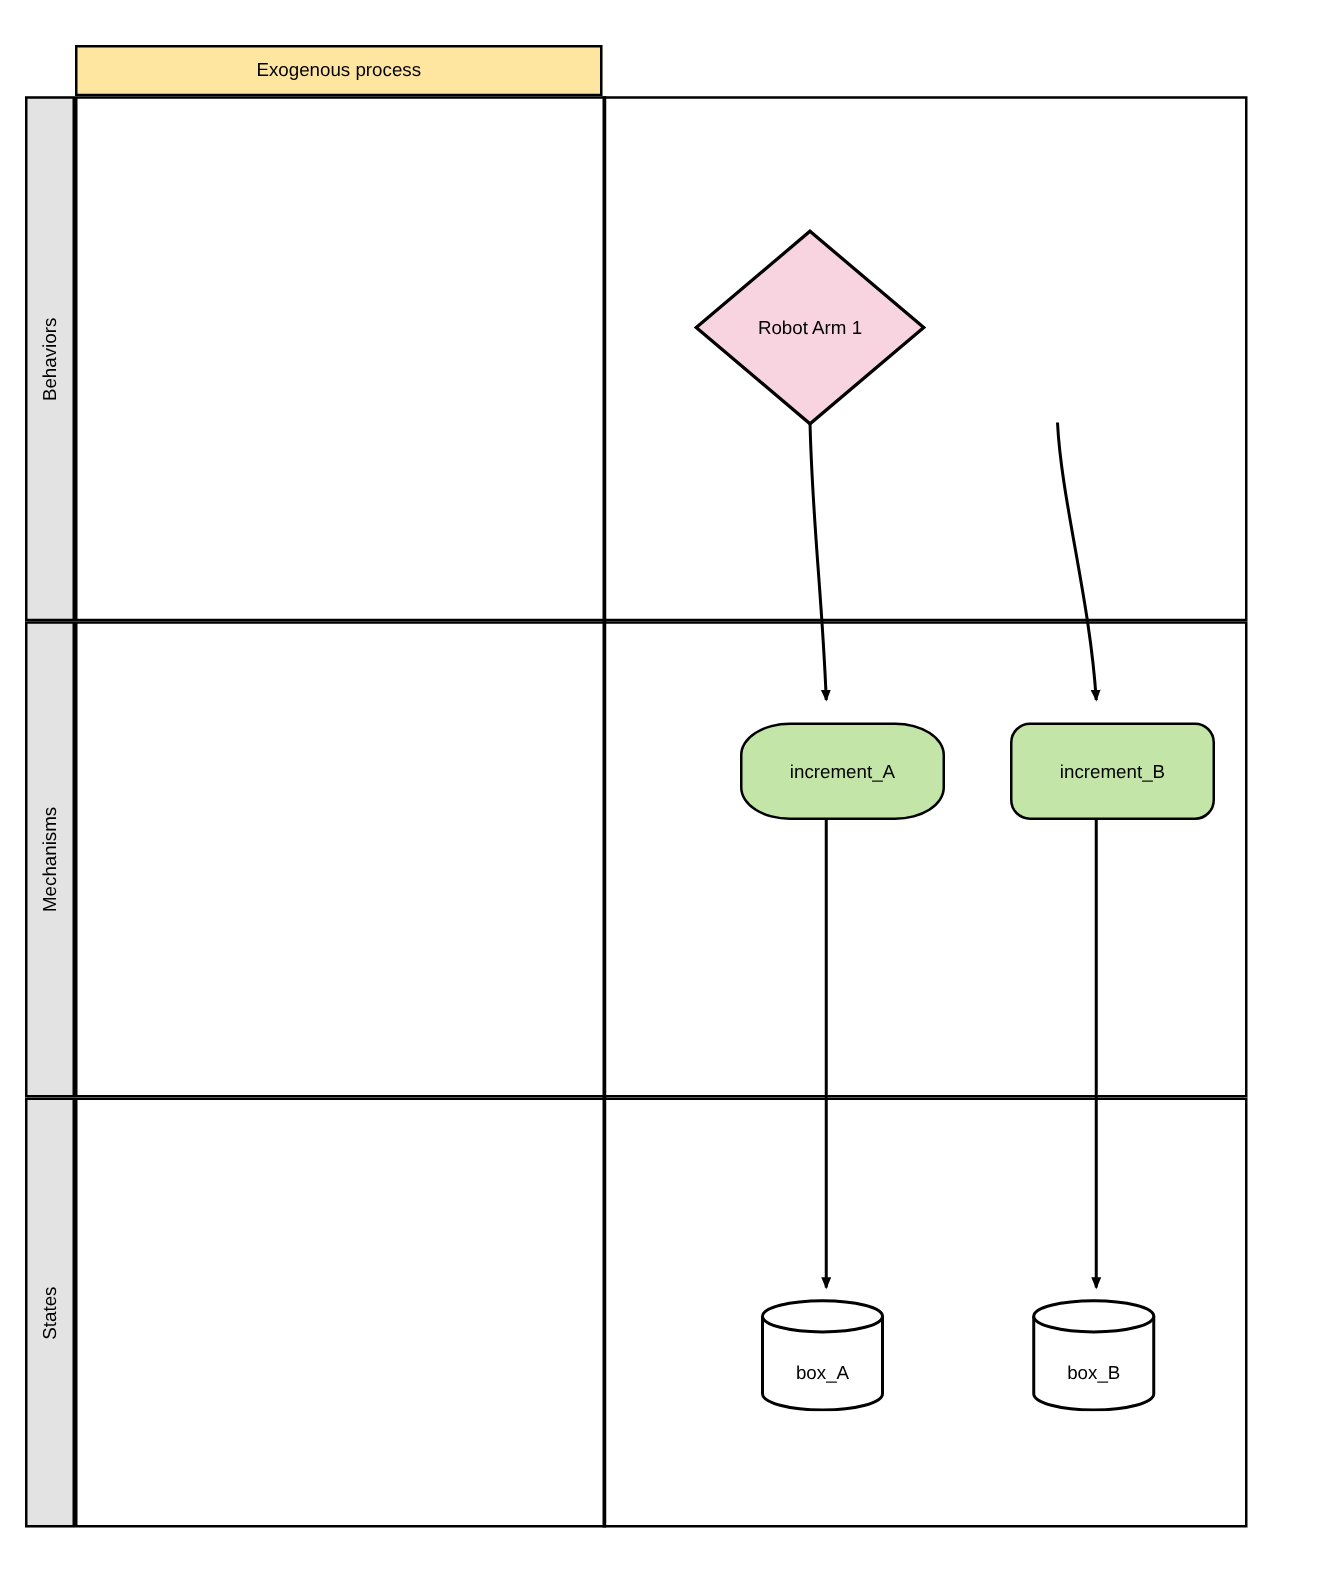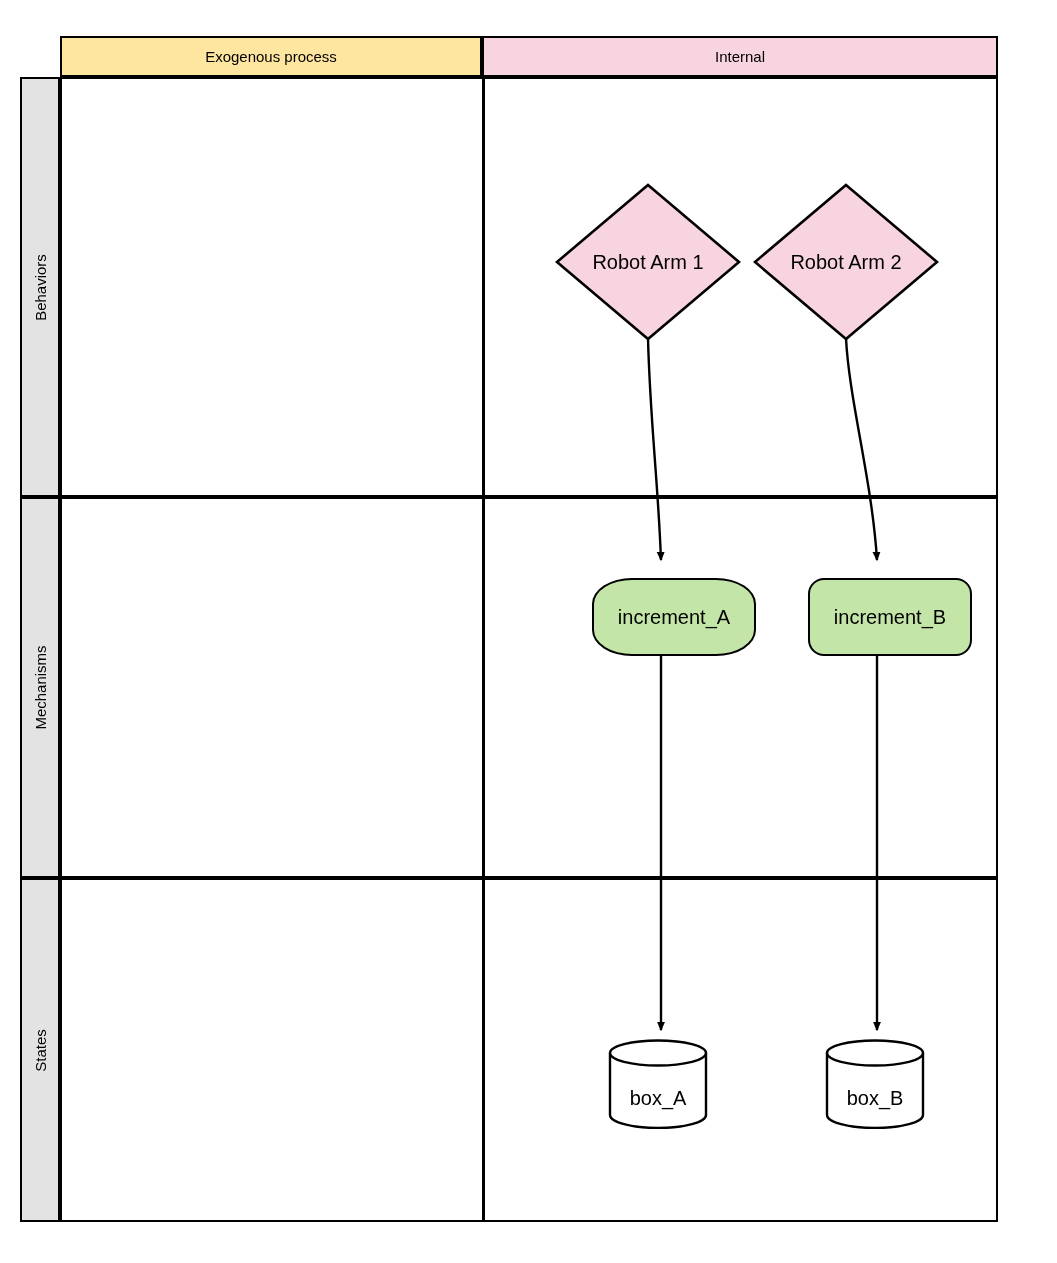--- a/index.html
+++ b/index.html
@@ -107,21 +107,21 @@
   }
   .node-label {
     position: absolute;
     left: 0;
     top: 0;
     width: 100%;
     height: 100%;
     display: flex;
     align-items: center;
     justify-content: center;
-    font-size: 20px;
+    font-size: 15px;
     color: #000000;
     white-space: nowrap;
     pointer-events: none;
   }
 
   .diamond { width: 186px; height: 158px; }
   .diamond svg { display: block; }
 
   .process {
     width: 164px;
@@ -149,23 +149,20 @@
 <body>
 
 <div id="canvas">
 
   <div class="lane-grid">
 
     <div class="col-header exogenous">
       <span>Exogenous process</span>
     </div>
 
-    <div class="col-header internal">
-      <span>Internal</span>
-    </div>
 
     <div class="row-body behaviors"></div>
     <div class="row-body mechanisms"></div>
     <div class="row-body states"></div>
 
     <div class="col-divider"></div>
 
     <div class="row-label behaviors">
       <span>Behaviors</span>
     </div>
@@ -193,26 +190,20 @@
     <path d="M877,655 L877,1030" fill="none" stroke="#000000" stroke-width="2.4" marker-end="url(#arrowhead)"></path>
   </svg>
 
   <div class="node diamond" style="left:555px; top:183px;">
     <svg width="186" height="158" viewBox="0 0 186 158" xmlns="http://www.w3.org/2000/svg">
       <polygon points="93,2 184,79 93,156 2,79" fill="#f8d3e0" stroke="#000000" stroke-width="2.6"></polygon>
     </svg>
     <div class="node-label">Robot Arm 1</div>
   </div>
 
-  <div class="node diamond" style="left:753px; top:183px;">
-    <svg width="186" height="158" viewBox="0 0 186 158" xmlns="http://www.w3.org/2000/svg">
-      <polygon points="93,2 184,79 93,156 2,79" fill="#f8d3e0" stroke="#000000" stroke-width="2.6"></polygon>
-    </svg>
-    <div class="node-label">Robot Arm 2</div>
-  </div>
 
   <div class="node process" style="left:592px; top:578px;">
     <div class="node-label">increment_A</div>
   </div>
 
   <div class="node process" style="left:808px; top:578px;border-radius:16px;">
     <div class="node-label">increment_B</div>
   </div>
 
   <div class="node cylinder" style="left:825px; top:1039px;">

